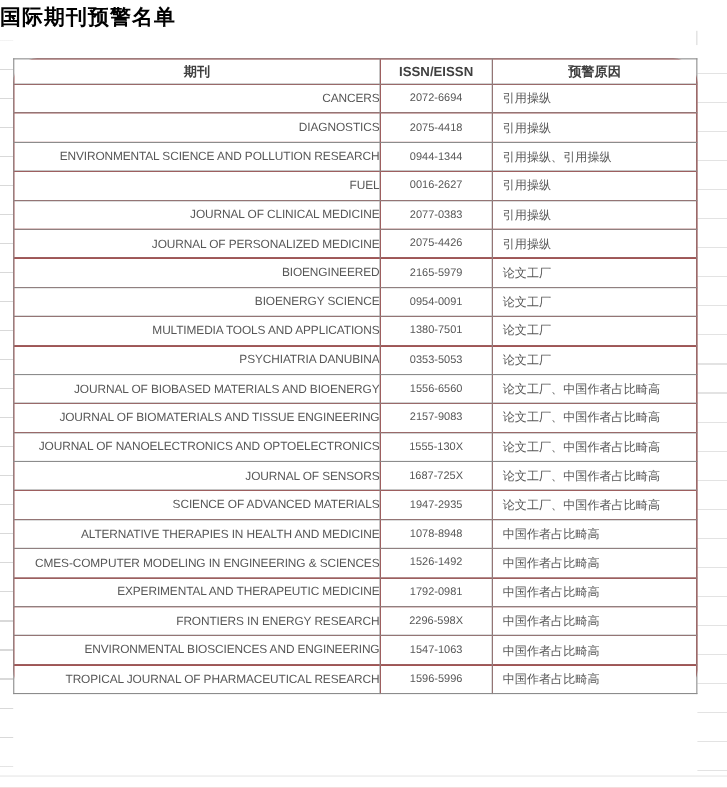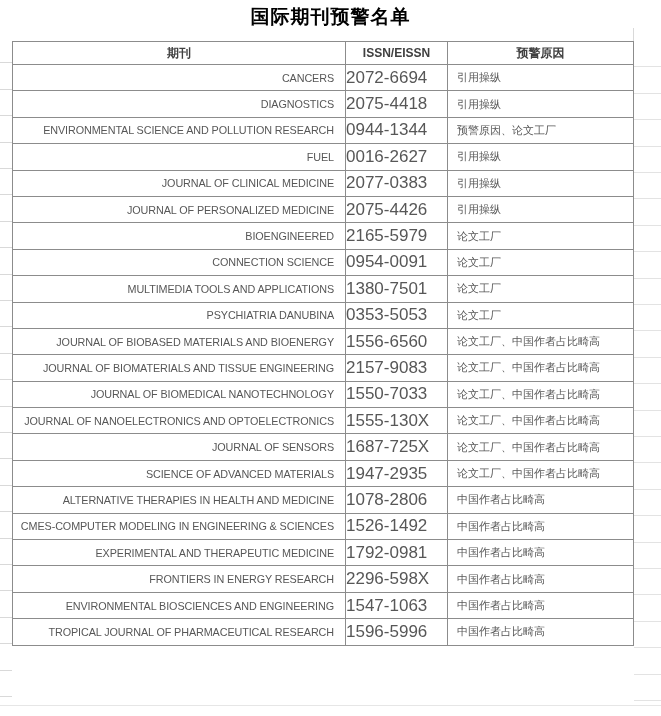--- a/index.html
+++ b/index.html
@@ -13,31 +13,31 @@
     position: relative;
     font-family: "Liberation Sans", "DejaVu Sans", sans-serif;
     overflow: hidden;
   }
   .page-title {
     position: absolute;
     top: 5px;
     left: 0;
     width: 661px;
     margin: 0;
-    text-align: center;
+    text-align: left;
     font-size: 19px;
     line-height: 24px;
     font-weight: bold;
     color: #000000;
     letter-spacing: 1px;
   }
   table.warning-table {
     position: absolute;
     left: 12px;
-    top: 41px;
+    top: 53px;
     width: 621px;
     border-collapse: collapse;
     table-layout: fixed;
     background: #b91c1c;
     border-radius: 22px;
   }
   .warning-table th,
   .warning-table td {
     border: 1px solid #8c8c8c;
     background: #ffffff;
@@ -54,25 +54,25 @@
   }
   .warning-table td {
     height: 25.4px;
     color: #575757;
     padding: 0;
     white-space: nowrap;
   }
   .warning-table td.col-journal {
     font-size: 10.8px;
     text-align: right;
-    padding-right: 11px;
     letter-spacing: -0.1px;
   }
   .warning-table td.col-issn {
-    font-size: 17px;
+    font-size: 10px;
+    text-align: center;
   }
   .warning-table td.col-reason {
     font-size: 11px;
     text-align: left;
     padding-left: 9px;
   }
   
   .grid-stub {
     position: absolute;
     pointer-events: none;
@@ -140,21 +140,21 @@
         <td class="col-reason">引用操纵</td>
       </tr>
       <tr>
         <td class="col-journal">DIAGNOSTICS</td>
         <td class="col-issn">2075-4418</td>
         <td class="col-reason">引用操纵</td>
       </tr>
       <tr>
         <td class="col-journal">ENVIRONMENTAL SCIENCE AND POLLUTION RESEARCH</td>
         <td class="col-issn">0944-1344</td>
-        <td class="col-reason">预警原因、论文工厂</td>
+        <td class="col-reason">引用操纵、引用操纵</td>
       </tr>
       <tr>
         <td class="col-journal">FUEL</td>
         <td class="col-issn">0016-2627</td>
         <td class="col-reason">引用操纵</td>
       </tr>
       <tr>
         <td class="col-journal">JOURNAL OF CLINICAL MEDICINE</td>
         <td class="col-issn">2077-0383</td>
         <td class="col-reason">引用操纵</td>
@@ -163,21 +163,21 @@
         <td class="col-journal">JOURNAL OF PERSONALIZED MEDICINE</td>
         <td class="col-issn">2075-4426</td>
         <td class="col-reason">引用操纵</td>
       </tr>
       <tr>
         <td class="col-journal">BIOENGINEERED</td>
         <td class="col-issn">2165-5979</td>
         <td class="col-reason">论文工厂</td>
       </tr>
       <tr>
-        <td class="col-journal">CONNECTION SCIENCE</td>
+        <td class="col-journal">BIOENERGY SCIENCE</td>
         <td class="col-issn">0954-0091</td>
         <td class="col-reason">论文工厂</td>
       </tr>
       <tr>
         <td class="col-journal">MULTIMEDIA TOOLS AND APPLICATIONS</td>
         <td class="col-issn">1380-7501</td>
         <td class="col-reason">论文工厂</td>
       </tr>
       <tr>
         <td class="col-journal">PSYCHIATRIA DANUBINA</td>
@@ -188,42 +188,37 @@
         <td class="col-journal">JOURNAL OF BIOBASED MATERIALS AND BIOENERGY</td>
         <td class="col-issn">1556-6560</td>
         <td class="col-reason">论文工厂、中国作者占比畸高</td>
       </tr>
       <tr>
         <td class="col-journal">JOURNAL OF BIOMATERIALS AND TISSUE ENGINEERING</td>
         <td class="col-issn">2157-9083</td>
         <td class="col-reason">论文工厂、中国作者占比畸高</td>
       </tr>
       <tr>
-        <td class="col-journal">JOURNAL OF BIOMEDICAL NANOTECHNOLOGY</td>
-        <td class="col-issn">1550-7033</td>
-        <td class="col-reason">论文工厂、中国作者占比畸高</td>
-      </tr>
-      <tr>
         <td class="col-journal">JOURNAL OF NANOELECTRONICS AND OPTOELECTRONICS</td>
         <td class="col-issn">1555-130X</td>
         <td class="col-reason">论文工厂、中国作者占比畸高</td>
       </tr>
       <tr>
         <td class="col-journal">JOURNAL OF SENSORS</td>
         <td class="col-issn">1687-725X</td>
         <td class="col-reason">论文工厂、中国作者占比畸高</td>
       </tr>
       <tr>
         <td class="col-journal">SCIENCE OF ADVANCED MATERIALS</td>
         <td class="col-issn">1947-2935</td>
         <td class="col-reason">论文工厂、中国作者占比畸高</td>
       </tr>
       <tr>
         <td class="col-journal">ALTERNATIVE THERAPIES IN HEALTH AND MEDICINE</td>
-        <td class="col-issn">1078-2806</td>
+        <td class="col-issn">1078-8948</td>
         <td class="col-reason">中国作者占比畸高</td>
       </tr>
       <tr>
         <td class="col-journal">CMES-COMPUTER MODELING IN ENGINEERING &amp; SCIENCES</td>
         <td class="col-issn">1526-1492</td>
         <td class="col-reason">中国作者占比畸高</td>
       </tr>
       <tr>
         <td class="col-journal">EXPERIMENTAL AND THERAPEUTIC MEDICINE</td>
         <td class="col-issn">1792-0981</td>

